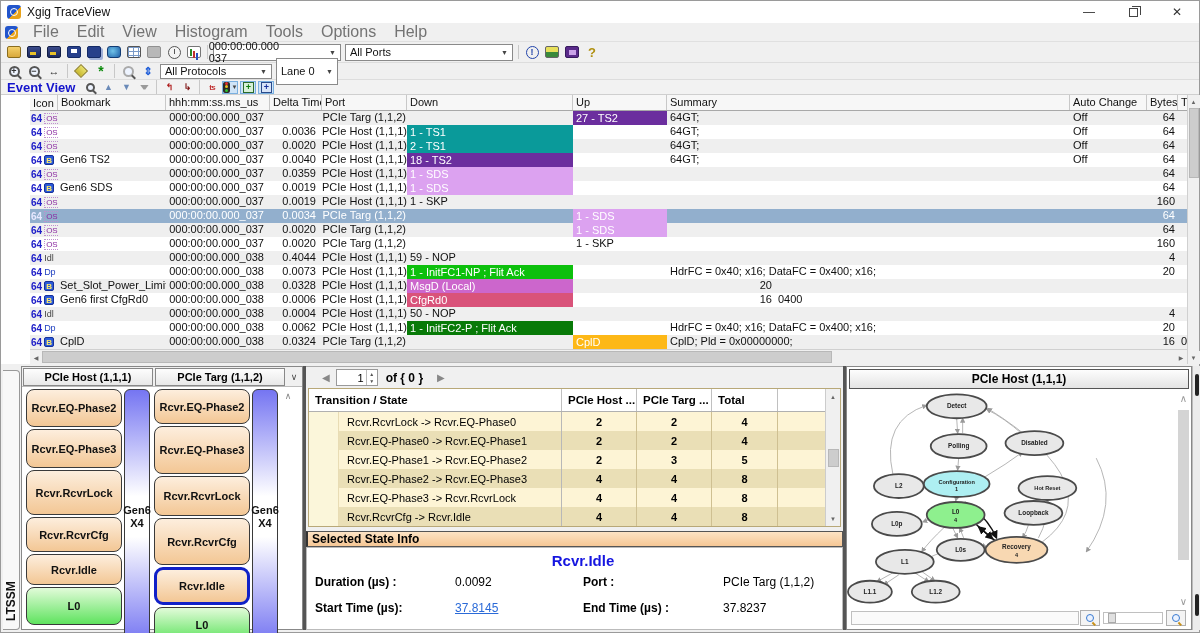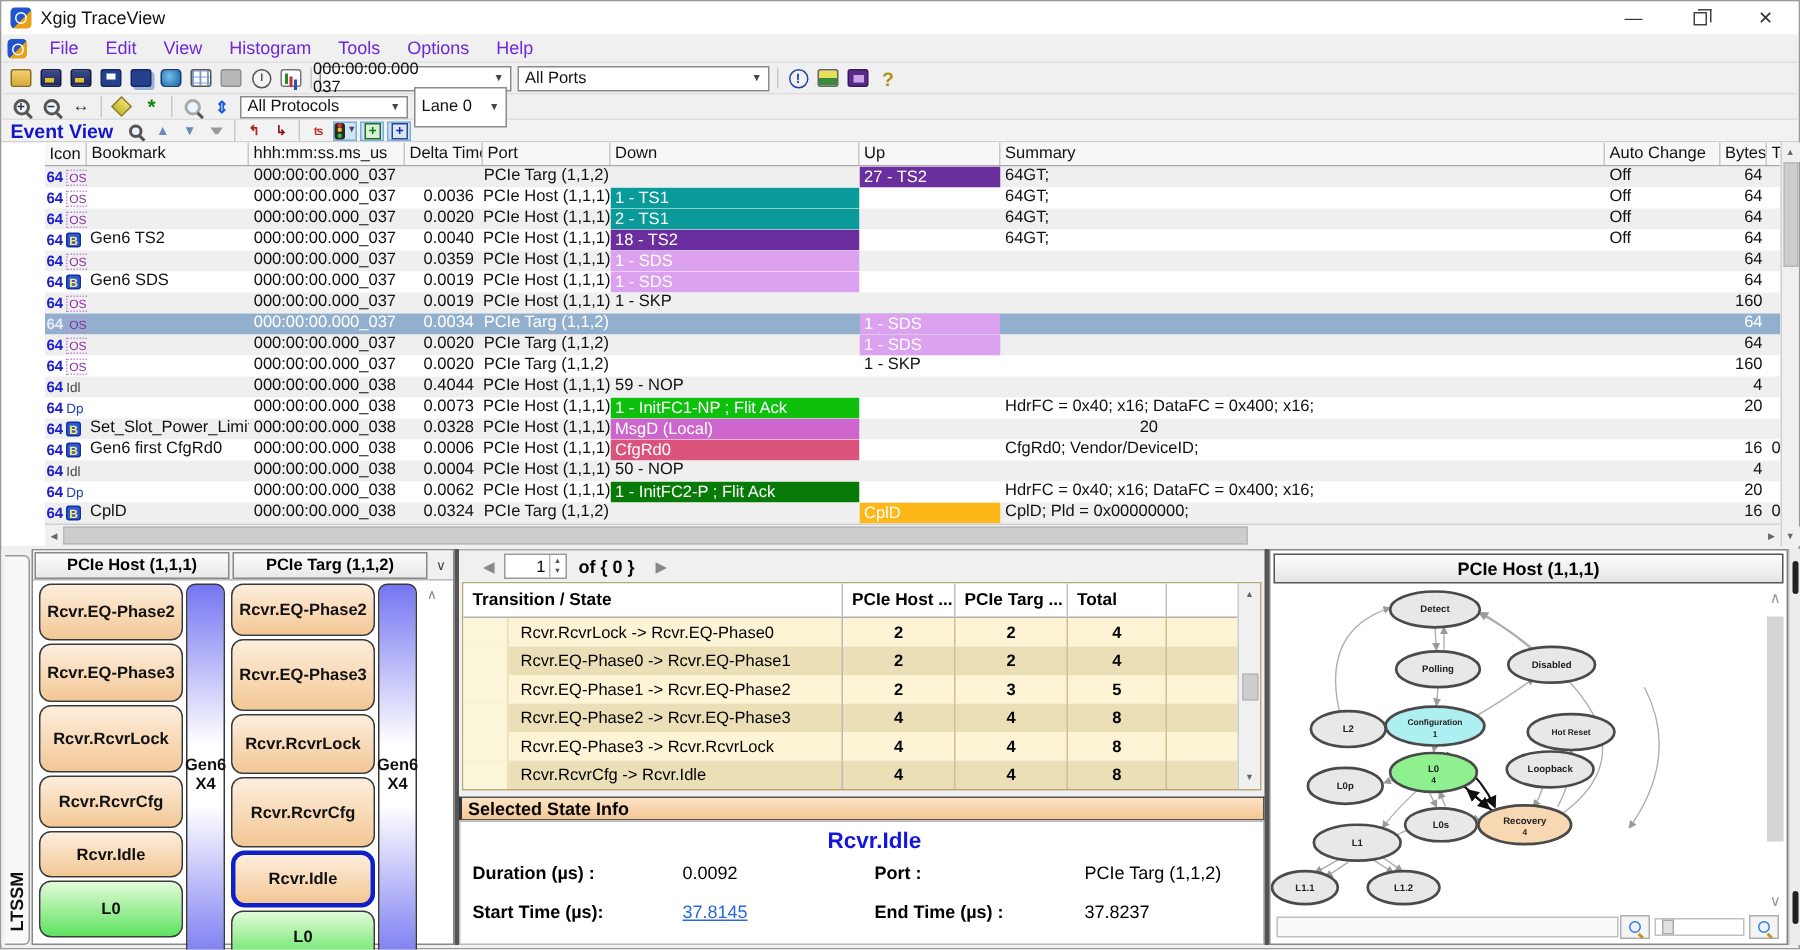--- a/index.html
+++ b/index.html
@@ -11,21 +11,21 @@
   .logo { width:14px; height:14px; border-radius:3px; background:linear-gradient(135deg,#2255cc 55%,#e8a21a 55%); position:relative; margin-right:6px; flex:none; }
   .logo:after { content:""; position:absolute; left:3px; top:3px; width:6px; height:6px; border:1.5px solid #fff; border-radius:50%; }
   .title-text { font-size:12px; color:#111; }
   .winbtns { margin-left:auto; display:flex; height:100%; }
   .winbtn { width:44px; display:flex; align-items:center; justify-content:center; font-size:12px; color:#333; }
   .restore-glyph { width:9px; height:9px; border:1px solid #444; position:relative; }
   .restore-glyph:before { content:""; position:absolute; left:2px; top:-3px; width:8px; height:8px; border:1px solid #444; border-left-width:0; border-bottom-width:0; }
 
   
   .menubar { height:19px; background:#f0f0f0; display:flex; align-items:center; padding-left:4px; border-bottom:1px solid #e0e0e0; }
-  .menu-item { font-size:12px; color:#6d28d9; padding:0 9px; }
+  .menu-item { font-size:16px; color:#737373; padding:0 9px; }
 
   
   .toolbar1 { height:21px; background:#f0f0f0; display:flex; align-items:center; padding-left:3px; border-bottom:1px solid #ddd; }
   .toolbar2 { height:17px; background:#f0f0f0; display:flex; align-items:center; padding-left:3px; border-bottom:1px solid #ddd; }
   .tbtn { width:18px; height:16px; margin:0 1px; display:flex; align-items:center; justify-content:center; flex:none; }
   .sep { width:1px; height:14px; background:#c8c8c8; margin:0 3px; flex:none; }
   .mini { width:14px; height:12px; border-radius:2px; position:relative; }
   .i-folder { background:linear-gradient(#f4d06a,#d9a93c); border:1px solid #8a6d1e; }
   .i-dark1,.i-dark2 { background:linear-gradient(#3a4a8a,#1c2a5e); border:1px solid #101c44; }
   .i-dark1:after,.i-dark2:after { content:""; position:absolute; left:2px; bottom:2px; width:6px; height:3px; background:#e8c12a; }
@@ -590,21 +590,20 @@
               <span class="b-bm">B</span>
             </div>
             <div class="c-bm">Gen6 first CfgRd0</div>
             <div class="c-time">000:00:00.000_038</div>
             <div class="c-delta">0.0006</div>
             <div class="c-port">PCIe Host (1,1,1)</div>
             <div class="c-down">
               <span class="bar" style="background:#d9537a">CfgRd0</span>
             </div>
             <div class="c-up"></div>
-            <div class="c-sum">CfgRd0; Vendor/DeviceID;</div>
             <div class="c-auto"></div>
             <div class="c-bytes">16</div>
             <div class="c-tag">0400</div>
             <div class="c-qu"></div>
           </div>
           <div class="trow alt">
             <div class="c-icon">
               <span class="ic-num">64</span>
               <span class="badge b-idl">Idl</span>
             </div>

